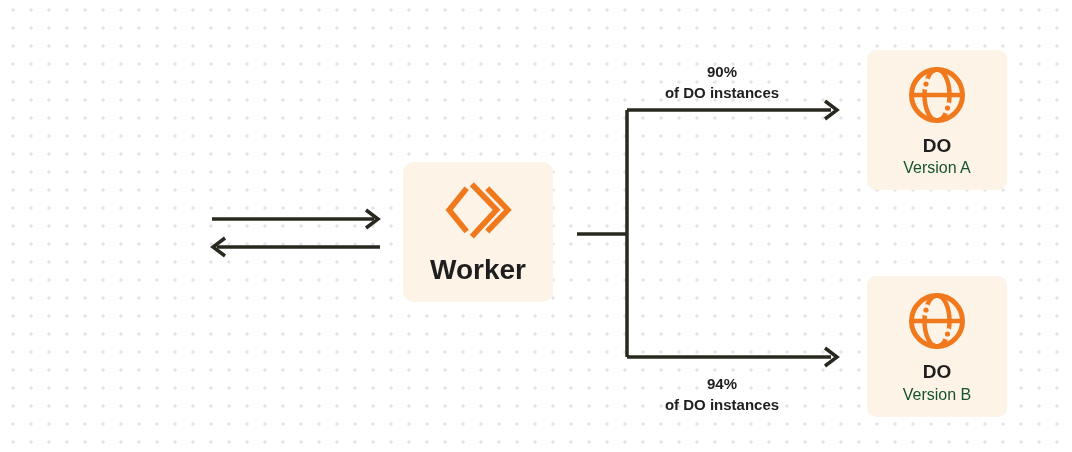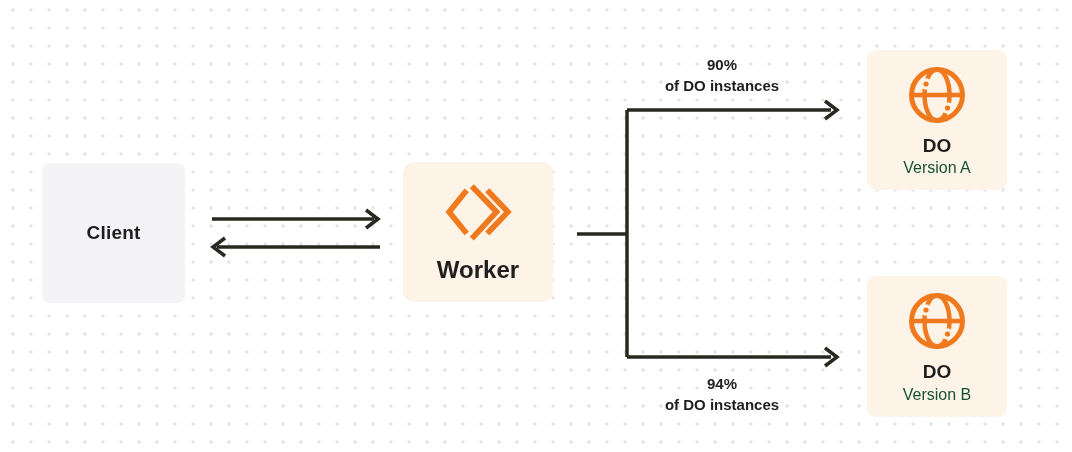--- a/index.html
+++ b/index.html
@@ -18,47 +18,44 @@
     background-size:18px 18px;
     background-position:4px 1px;
     font-family:"Liberation Sans",sans-serif;
     color:var(--text);
     overflow:hidden;
   }
   .node{position:absolute;display:flex;flex-direction:column;align-items:center;justify-content:center;}
   .node-client{left:42px;top:163px;width:143px;height:140px;background:var(--graybox);border-radius:8px;}
   .node-client .node-label{font-size:19px;font-weight:bold;letter-spacing:.2px;}
   .node-worker{left:403px;top:162px;width:150px;height:140px;background:var(--cream);border-radius:10px;}
-  .node-worker .node-label{font-size:24px;font-weight:bold;margin-top:6px;}
+  .node-worker .node-label{font-size:28px;font-weight:bold;margin-top:6px;}
   .node-do{width:140px;background:var(--cream);border-radius:9px;}
   .node-do-a{left:867px;top:50px;height:140px;}
   .node-do-b{left:867px;top:276px;height:141px;}
   .do-title{font-size:19px;font-weight:bold;margin-top:9px;line-height:1.1;}
   .do-subtitle{font-size:16px;font-weight:400;margin-top:3px;color:#14532d;}
   .edge-svg{position:absolute;overflow:visible;}
   .edge-svg path,.edge-svg line,.edge-svg polyline{
     fill:none;stroke:var(--line);stroke-width:3.5;stroke-linejoin:miter;stroke-linecap:butt;
   }
   .edge-label{
     position:absolute;left:602px;width:240px;
     text-align:center;font-size:15px;font-weight:bold;line-height:21px;
   }
-  .edge-label-top{top:54px;}
+  .edge-label-top{top:61px;}
   .edge-label-bottom{top:373px;}
   .edge-label span{display:block;}
   .icon{display:block;line-height:0;}
 </style>
 </head>
 <body>
 
 <div class="stage">
 
-  <div class="node node-client">
-    <span class="node-label">Client</span>
-  </div>
 
   <svg class="edge-svg" style="left:208px;top:205px;" width="180" height="56" viewBox="0 0 180 56" aria-hidden="true">
     <line x1="4" y1="14" x2="166" y2="14"></line>
     <polyline points="158,5 170,14 158,23"></polyline>
     <line x1="9" y1="42" x2="172" y2="42"></line>
     <polyline points="17,33 5,42 17,51"></polyline>
   </svg>
 
   <div class="node node-worker">
     <span class="icon">

